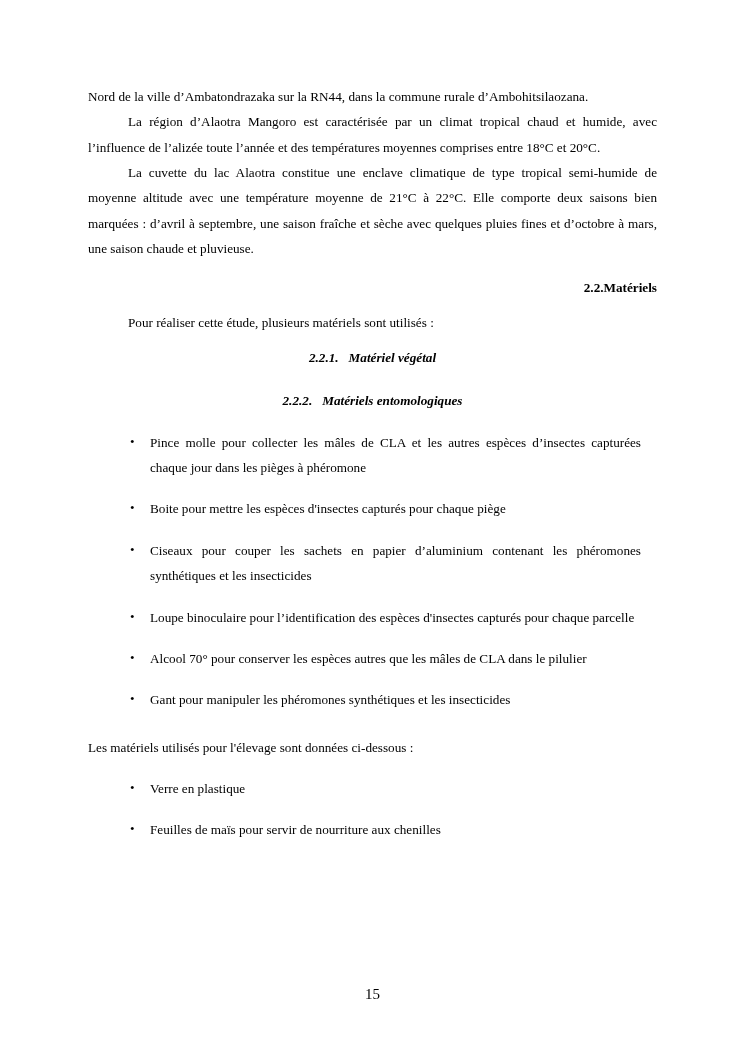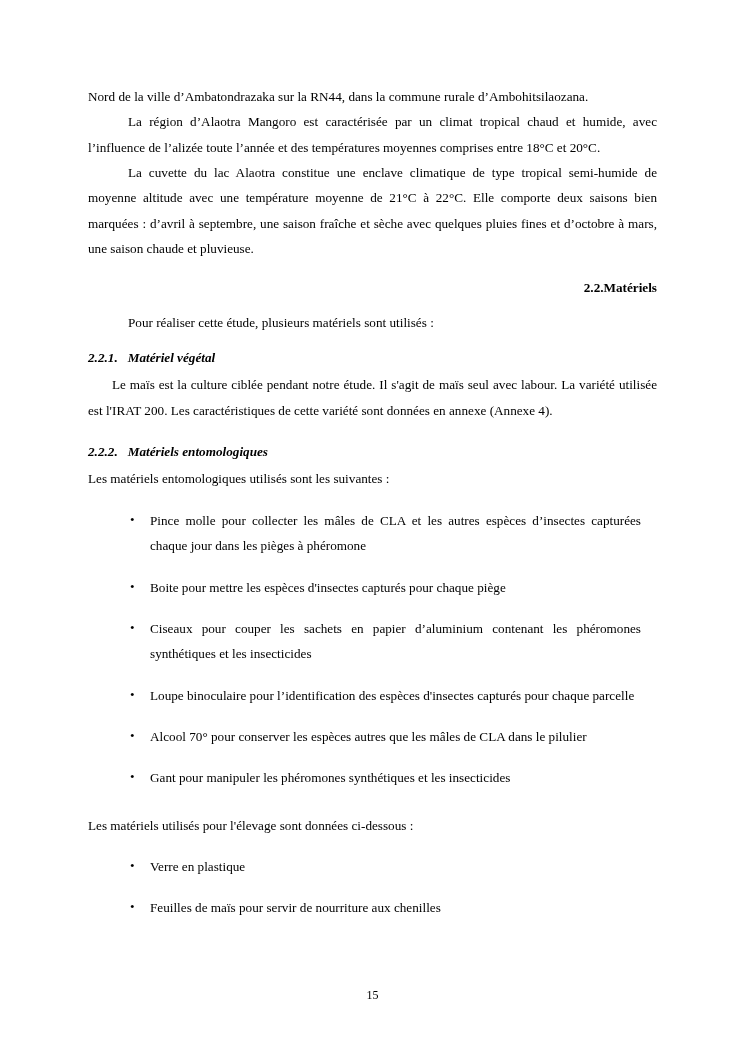--- a/index.html
+++ b/index.html
@@ -44,20 +44,21 @@
     margin-bottom: 9px;
     text-align: right;
   }
   .section-heading .num {
     display: inline-block;
     width: 48px;
   }
   .sub-heading {
     font-weight: bold;
     font-style: italic;
+    text-align: center;
     margin-top: 10px;
     margin-bottom: 2px;
   }
   .sub-heading .num {
     margin-right: 10px;
   }
   ul.bullets {
     list-style: none;
     margin: 0;
     padding: 0;
@@ -75,21 +76,21 @@
     top: 0;
     font-size: 13px;
     line-height: 1.92;
   }
   .page-number {
     position: absolute;
     left: 0;
     right: 0;
     bottom: 50px;
     text-align: center;
-    font-size: 12px;
+    font-size: 15px;
   }
   .spacer-sm { height: 6px; }
 </style>
 </head>
 <body>
 
 <div class="page">
   <div class="doc-body">
 
     <p class="para">Nord de la ville d’Ambatondrazaka sur la RN44, dans la commune rurale d’Ambohitsilaozana.</p>
@@ -101,29 +102,27 @@
     <p class="section-heading">
       <span class="num">2.2.</span><span>Matériels</span>
     </p>
 
     <p class="para indent">Pour réaliser cette étude, plusieurs matériels sont utilisés :</p>
 
     <p class="sub-heading">
       <span class="num">2.2.1.</span><span>Matériel végétal</span>
     </p>
 
-    <p class="para indent-small">Le maïs est la culture ciblée pendant notre étude. Il s'agit de maïs seul avec labour. La variété utilisée est l'IRAT 200. Les caractéristiques de cette variété sont données en annexe (Annexe 4).</p>
 
     <div class="spacer-sm"></div>
 
     <p class="sub-heading">
       <span class="num">2.2.2.</span><span>Matériels entomologiques</span>
     </p>
 
-    <p class="para">Les matériels entomologiques utilisés sont les suivantes :</p>
 
     <ul class="bullets">
       <li>Pince molle pour collecter les mâles de CLA et les autres espèces d’insectes capturées chaque jour dans les pièges à phéromone</li>
       <li>Boite pour mettre les espèces d'insectes capturés pour chaque piège</li>
       <li>Ciseaux pour couper les sachets en papier d’aluminium contenant les phéromones synthétiques et les insecticides</li>
       <li>Loupe binoculaire pour l’identification des espèces d'insectes capturés pour chaque parcelle</li>
       <li>Alcool 70° pour conserver les espèces autres que les mâles de CLA dans le pilulier</li>
       <li>Gant pour manipuler les phéromones synthétiques et les insecticides</li>
     </ul>
 

